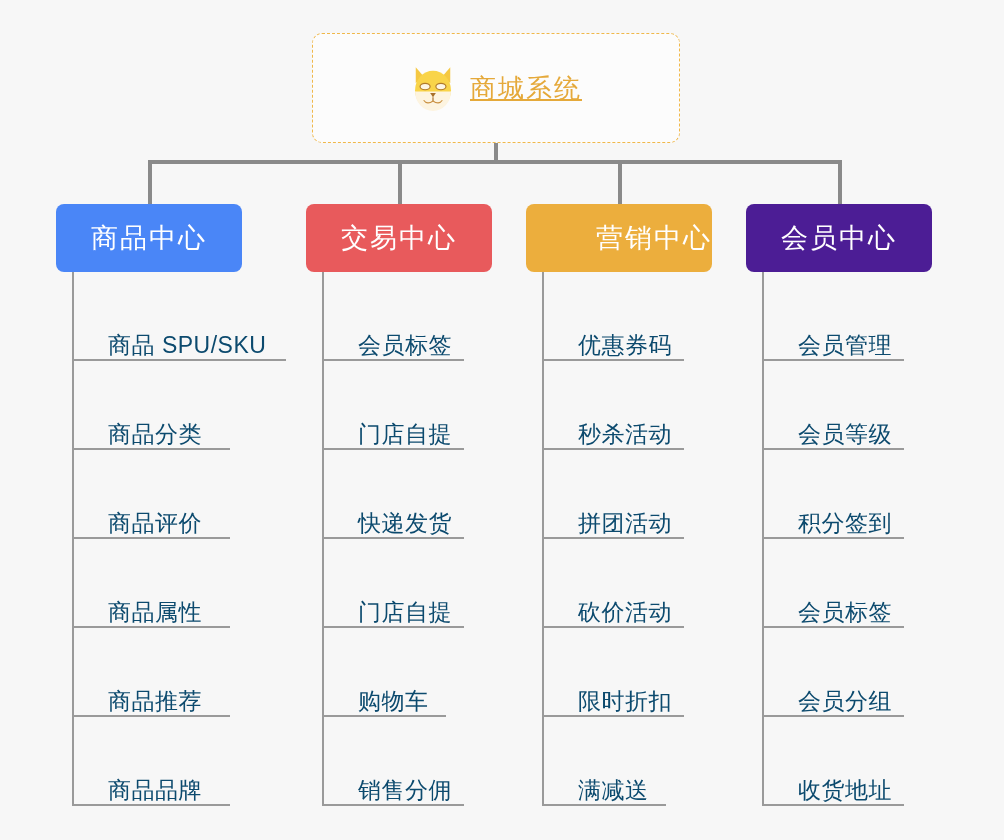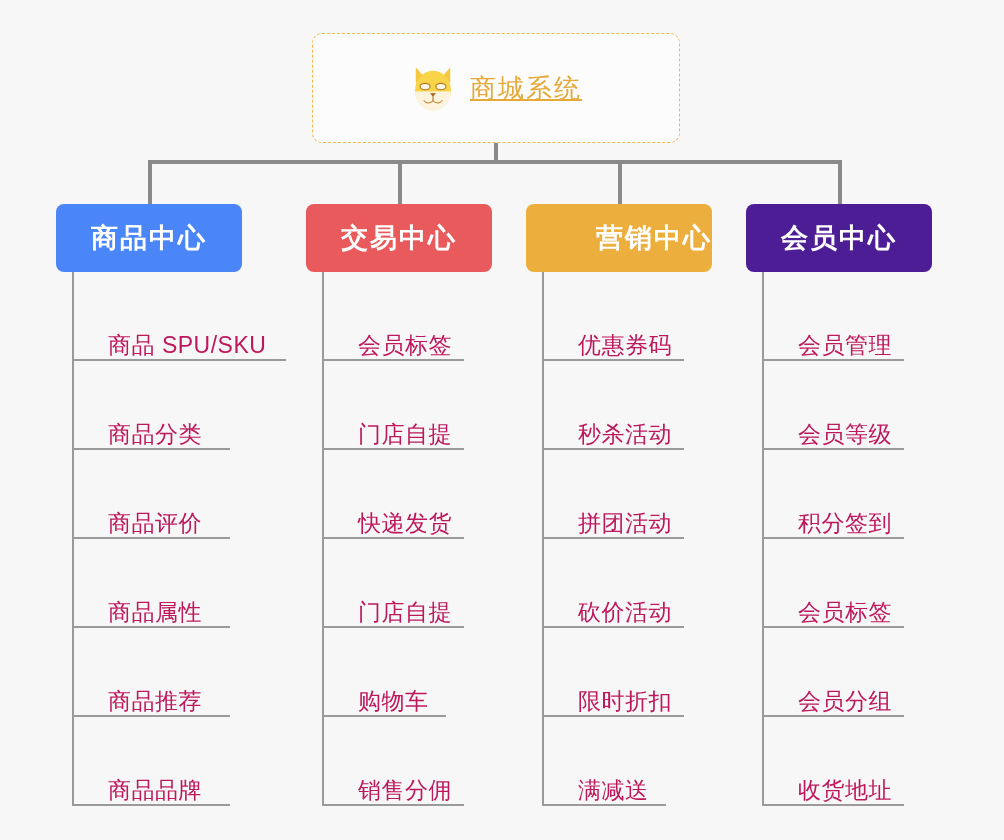--- a/index.html
+++ b/index.html
@@ -73,21 +73,20 @@
   .cat-header {
     height: 68px;
     border-radius: 8px;
     display: flex;
     align-items: center;
     justify-content: center;
     color: #ffffff;
     font-size: 27px;
     letter-spacing: 2px;
     white-space: nowrap;
-    font-weight: bold;
   }
 
   .col-1 .cat-header { width: 186px; }
   .col-2 .cat-header { width: 186px; }
   .col-3 .cat-header { width: 186px; justify-content: flex-end; }
   .col-4 .cat-header { width: 186px; }
 
   
   .leaf-list {
     position: relative;
@@ -111,21 +110,21 @@
     content: "";
     position: absolute;
     left: 0;
     bottom: 0;
     height: 2px;
     background: #9a9a9a;
   }
 
   .leaf-label {
     font-size: 23px;
-    color: #be185d;
+    color: #0c4a6e;
     line-height: 1.1;
     letter-spacing: 0.5px;
   }
 
   
   .leaf-item.w-xl::after { width: 212px; }
   .leaf-item.w-lg::after { width: 156px; }
   .leaf-item.w-md::after { width: 140px; }
   .leaf-item.w-sm::after { width: 122px; }
 </style>

